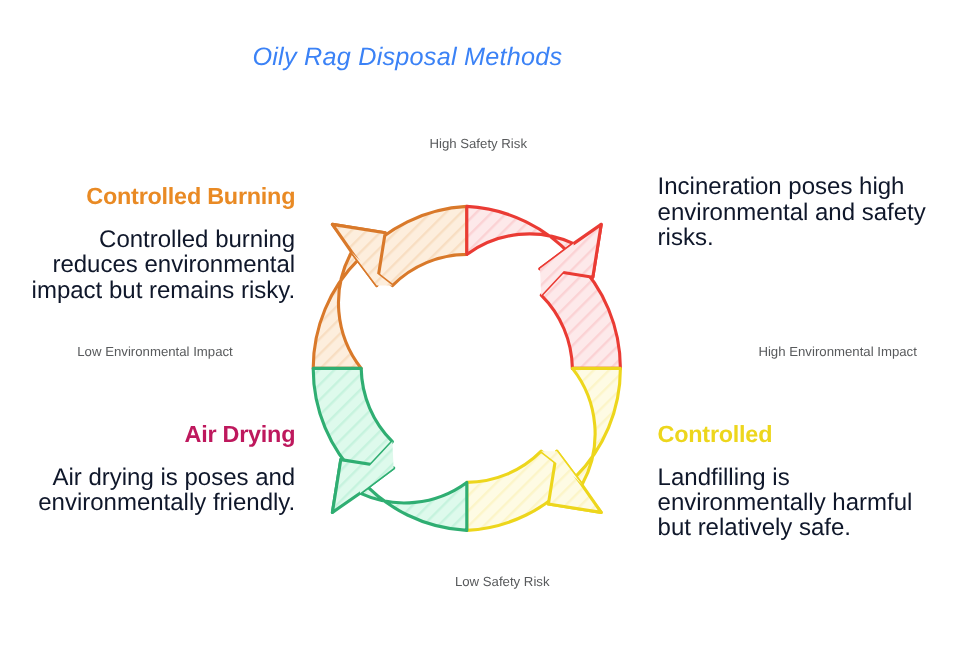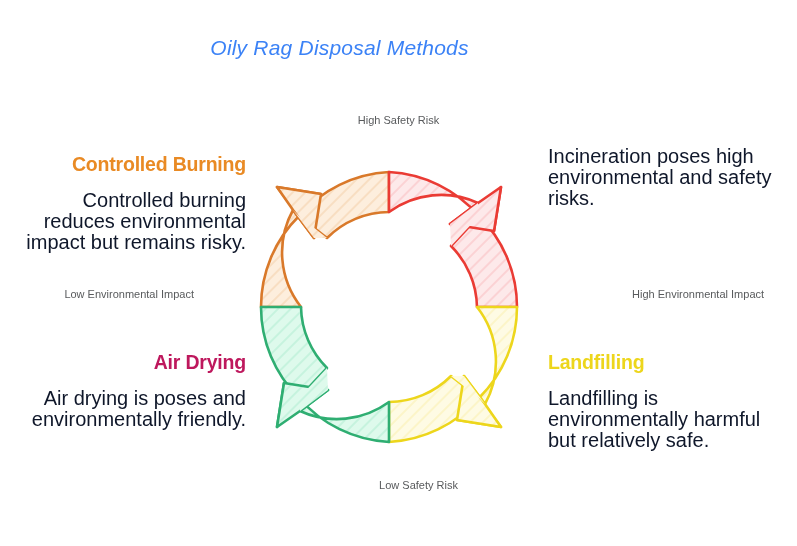--- a/index.html
+++ b/index.html
@@ -94,21 +94,21 @@
 <div id="quad-incineration" class="quadrant q-right">
   <div class="q-desc">Incineration poses high environmental and safety risks.</div>
 </div>
 
 <div id="quad-air-drying" class="quadrant q-left">
   <div class="q-title" style="color:#be185d">Air Drying</div>
   <div class="q-desc">Air drying is poses and environmentally friendly.</div>
 </div>
 
 <div id="quad-landfilling" class="quadrant q-right">
-  <div class="q-title" style="color:#EDD61C">Landfilling</div>
+  <div class="q-title" style="color:#EDD61C">Controlled</div>
   <div class="q-desc">Landfilling is environmentally harmful but relatively safe.</div>
 </div>
 
 <div id="cycle-diagram">
   <svg width="270" height="280" viewBox="0 0 270 280" xmlns="http://www.w3.org/2000/svg">
     <defs>
       <pattern id="hatch-orange" width="9" height="9" patternTransform="rotate(45)" patternUnits="userSpaceOnUse">
         <rect width="9" height="9" fill="#FDEEDD"></rect>
         <line x1="0" y1="0" x2="0" y2="9" stroke="#F8DEC2" stroke-width="4"></line>
       </pattern>

